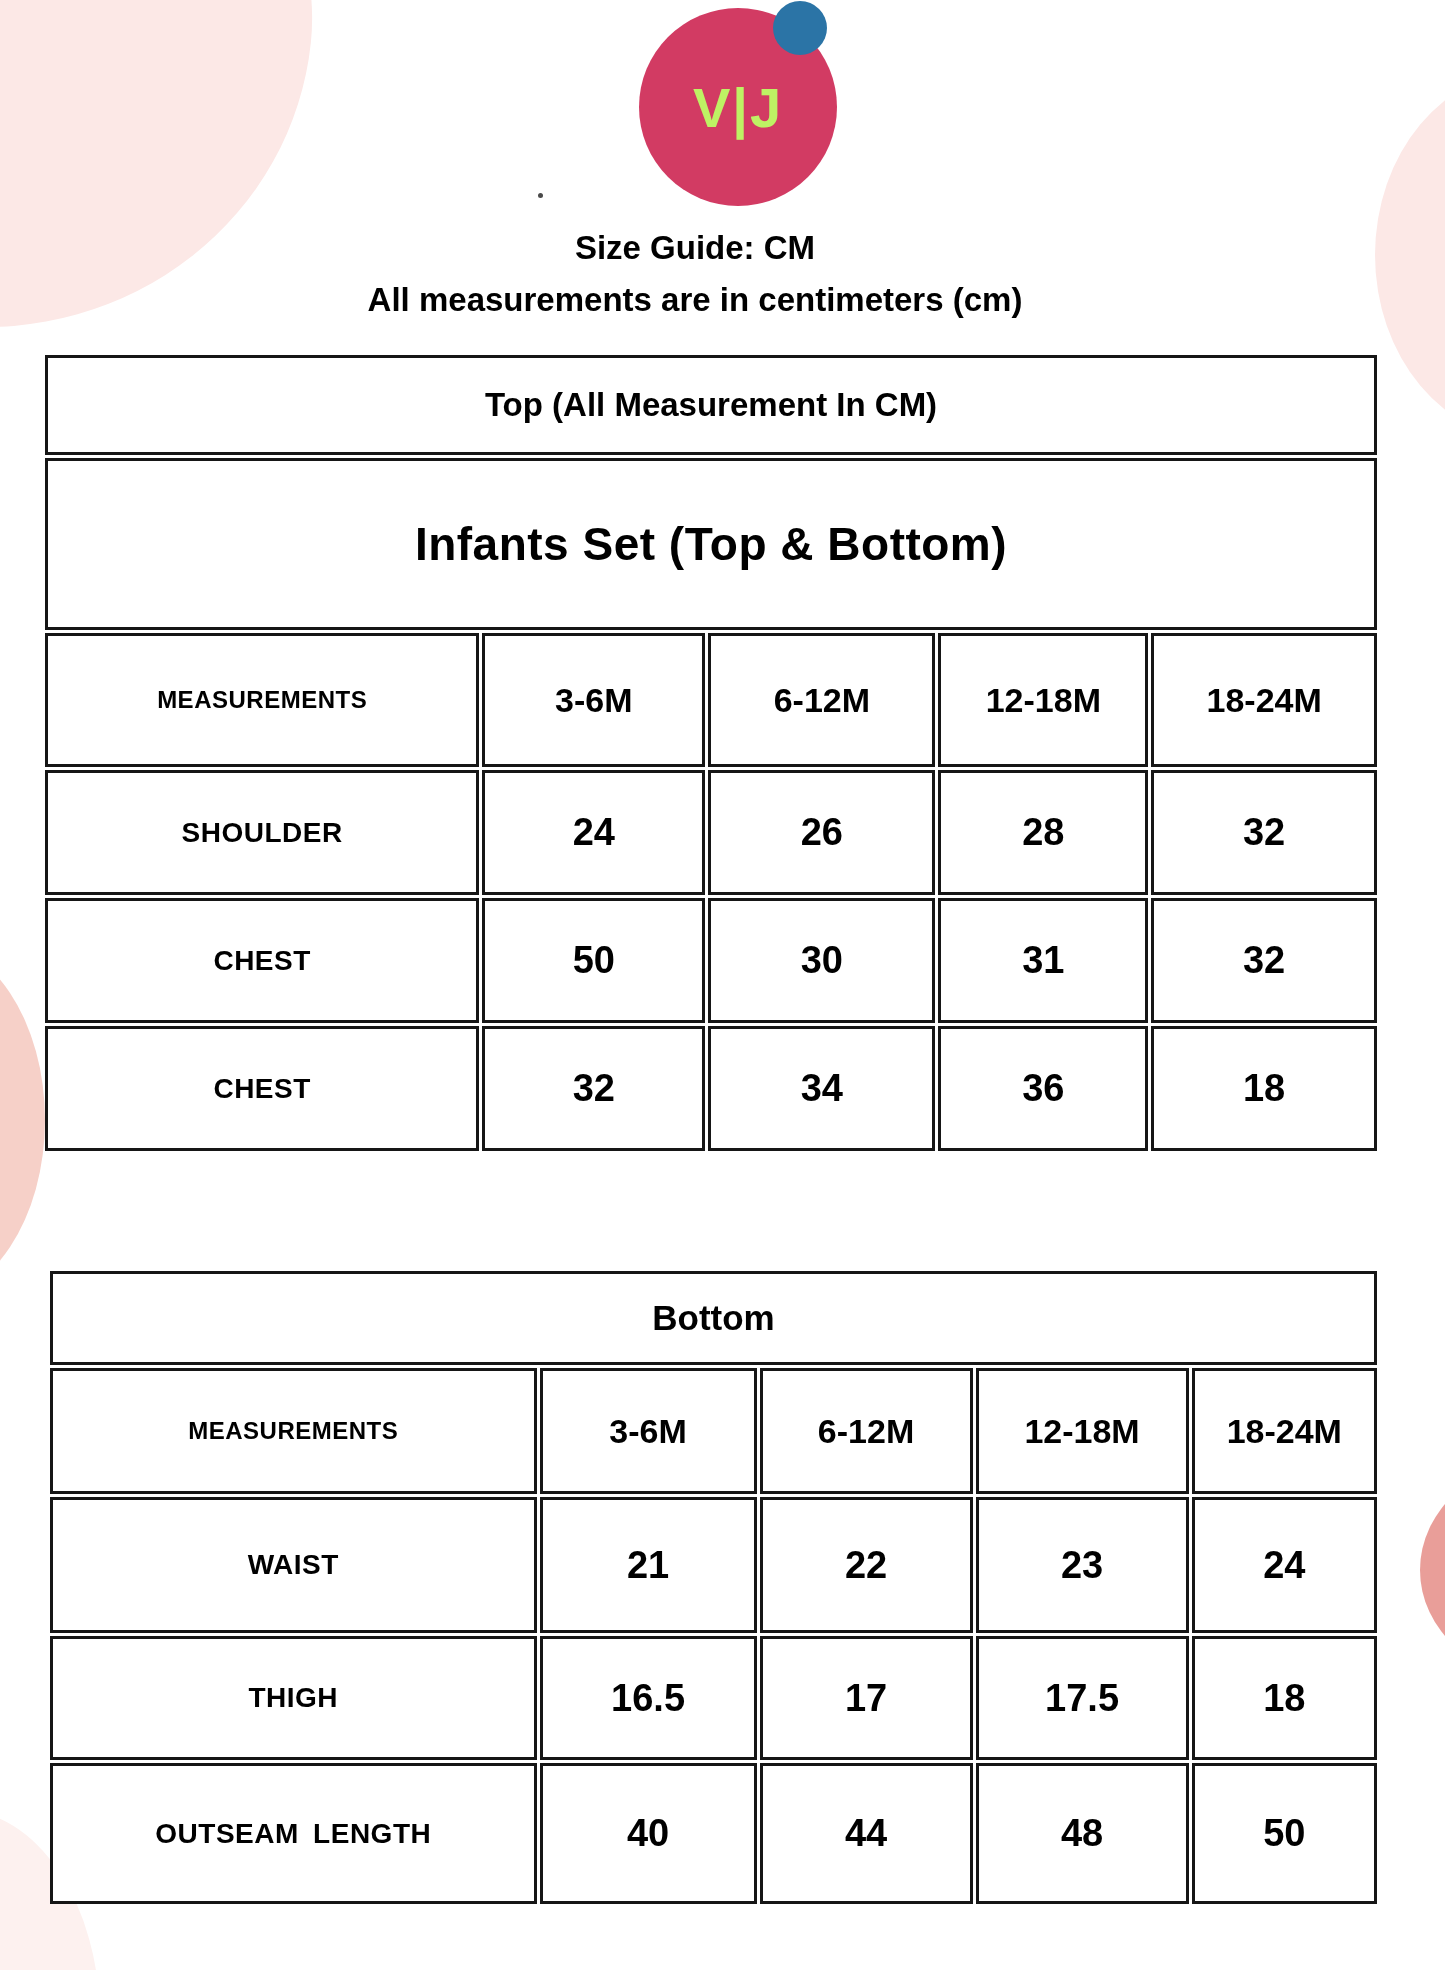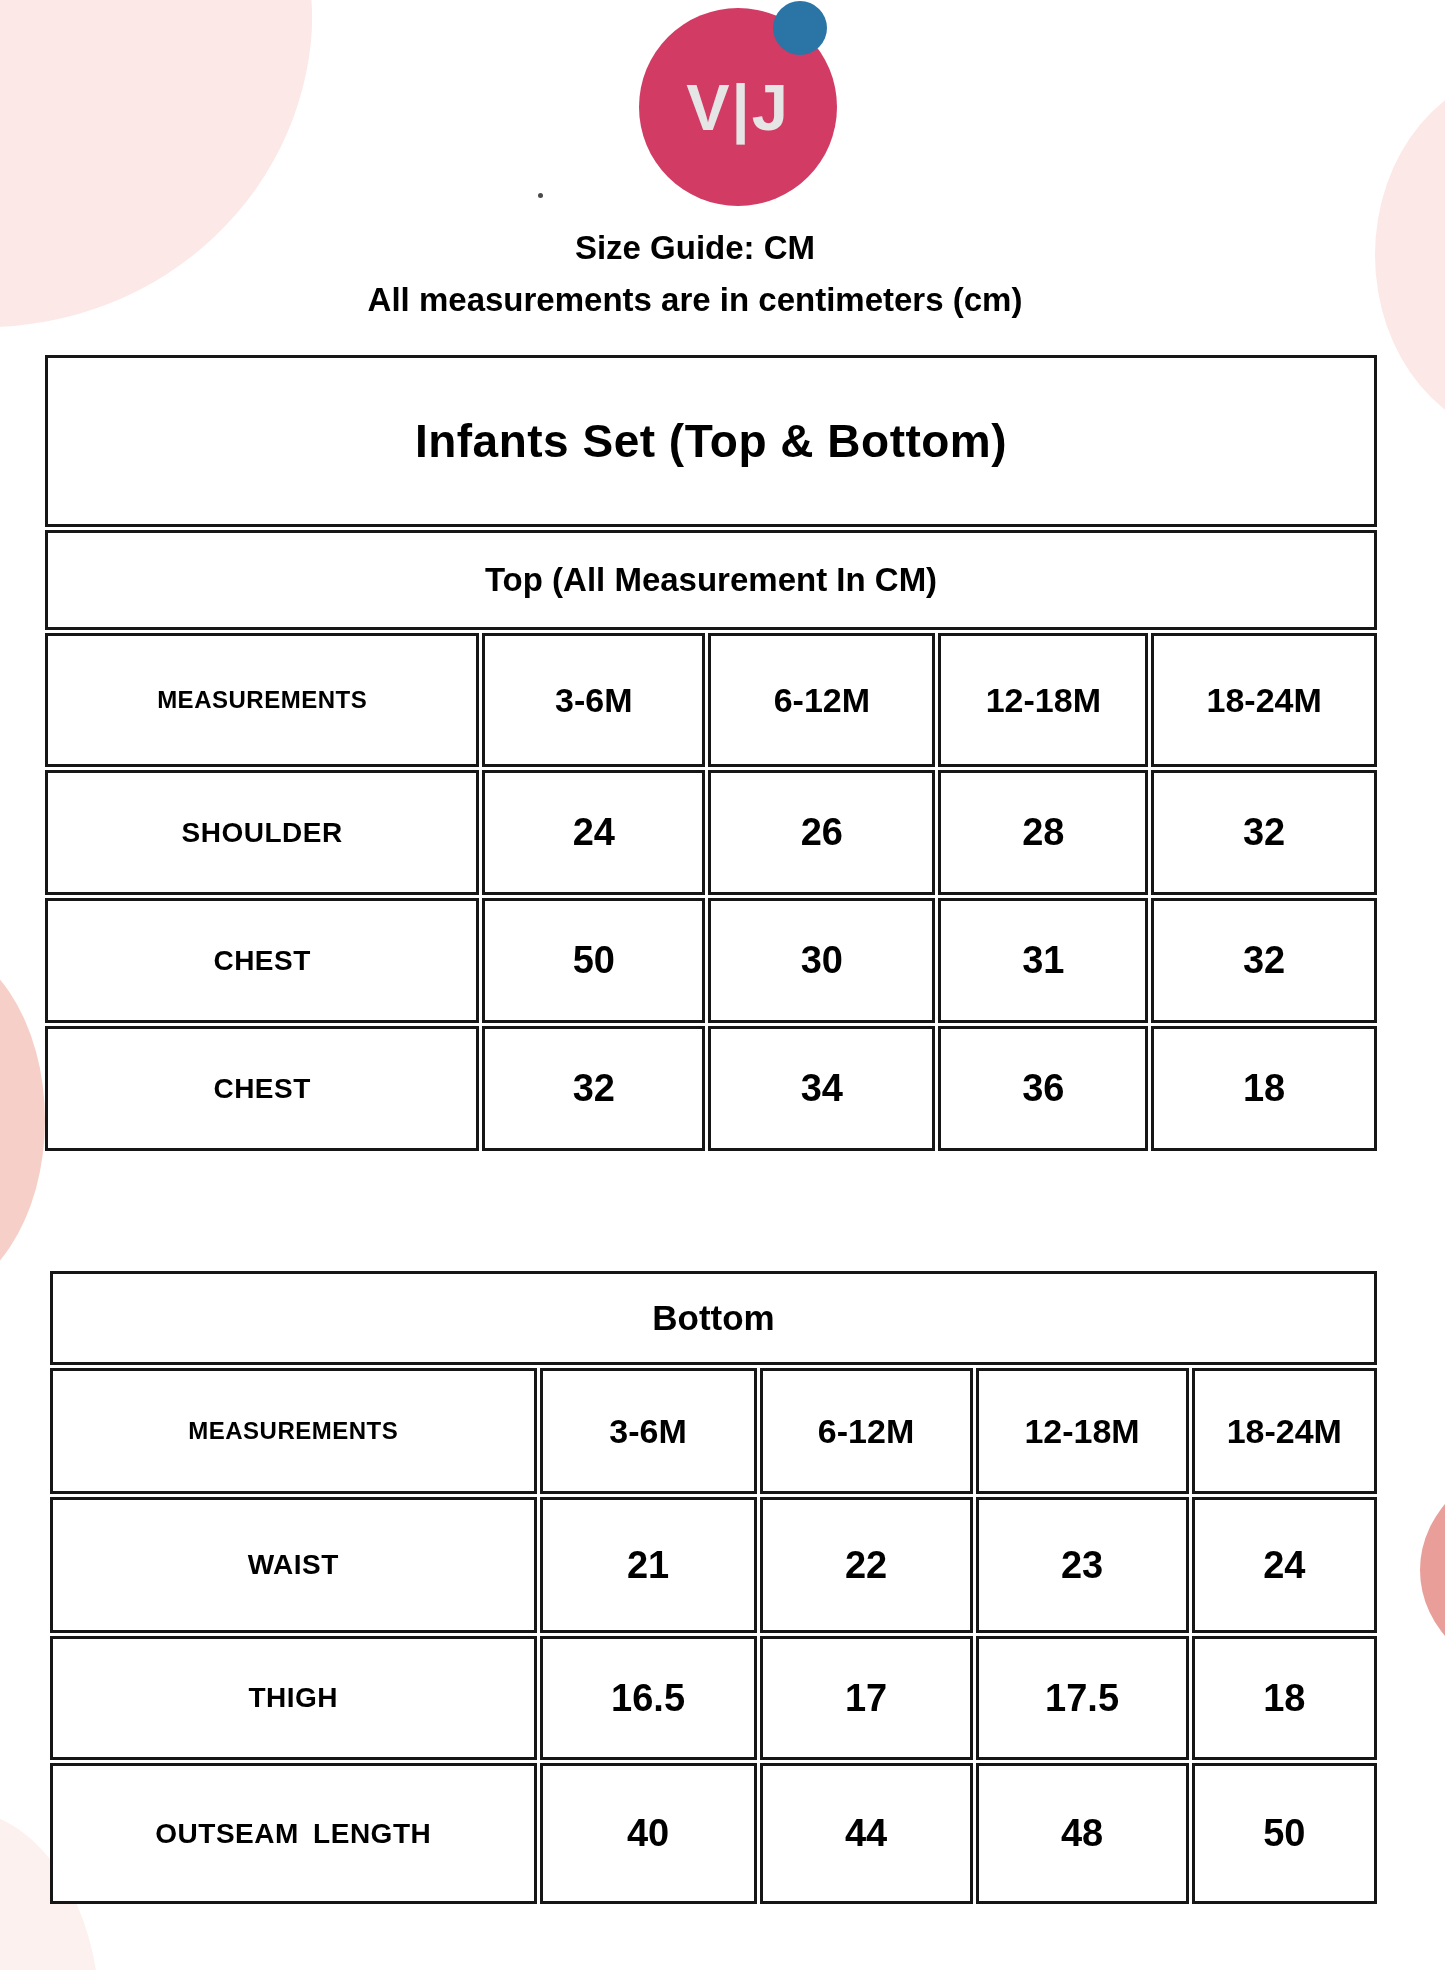--- a/index.html
+++ b/index.html
@@ -13,21 +13,21 @@
   .blob-top-right{left:1375px;top:70px;width:310px;height:370px;background:#fce8e6;}
   .blob-left-mid{left:-195px;top:940px;width:240px;height:360px;background:#f6d0c8;}
   .blob-right-mid{left:1420px;top:1460px;width:250px;height:220px;background:#e99e99;}
   .blob-bottom-left{left:-180px;top:1810px;width:280px;height:420px;background:#fdf1ef;}
   .speck{position:absolute;left:538px;top:193px;width:5px;height:5px;border-radius:50%;background:#4a4a4a;}
   
   .logo-circle{
     position:absolute;left:639px;top:8px;width:198px;height:198px;border-radius:50%;
     background:#d23b63;display:flex;align-items:center;justify-content:center;
   }
-  .logo-monogram{color:#e5e5e5;font-size:65px;font-weight:bold;letter-spacing:2px;}
+  .logo-monogram{color:#bef264;font-size:56px;font-weight:bold;letter-spacing:2px;}
   .logo-dot{position:absolute;left:773px;top:1px;width:54px;height:54px;border-radius:50%;background:#2b74a6;}
   
   .title,.subtitle{
     position:absolute;left:26px;width:1338px;text-align:center;
     font-weight:bold;font-size:33px;line-height:40px;
   }
   .title{top:228px;}
   .subtitle{top:280px;}
   
   table.tbl{
@@ -78,24 +78,24 @@
   <table class="tbl tbl-top">
     <colgroup>
       <col style="width:32.9%">
         <col style="width:16.9%">
         <col style="width:17.2%">
         <col style="width:15.9%">
         <col style="width:17.1%">
     </colgroup>
     <tbody>
         <tr>
-      <td colspan="5" class="gray t-title">Infants Set (Top &amp; Bottom)</td>
+      <td colspan="5" class="gray t-sub">Top (All Measurement In CM)</td>
     </tr>
     <tr>
-      <td colspan="5" class="gray t-sub">Top (All Measurement In CM)</td>
+      <td colspan="5" class="gray t-title">Infants Set (Top &amp; Bottom)</td>
     </tr>
     <tr class="headrow-top">
       <td class="gray measure-head">MEASUREMENTS</td>
       <td class="pink size-head">3-6M</td>
       <td class="pink size-head">6-12M</td>
       <td class="pink size-head">12-18M</td>
       <td class="pink size-head">18-24M</td>
     </tr>
     <tr class="datarow">
       <td class="row-label">SHOULDER</td>

